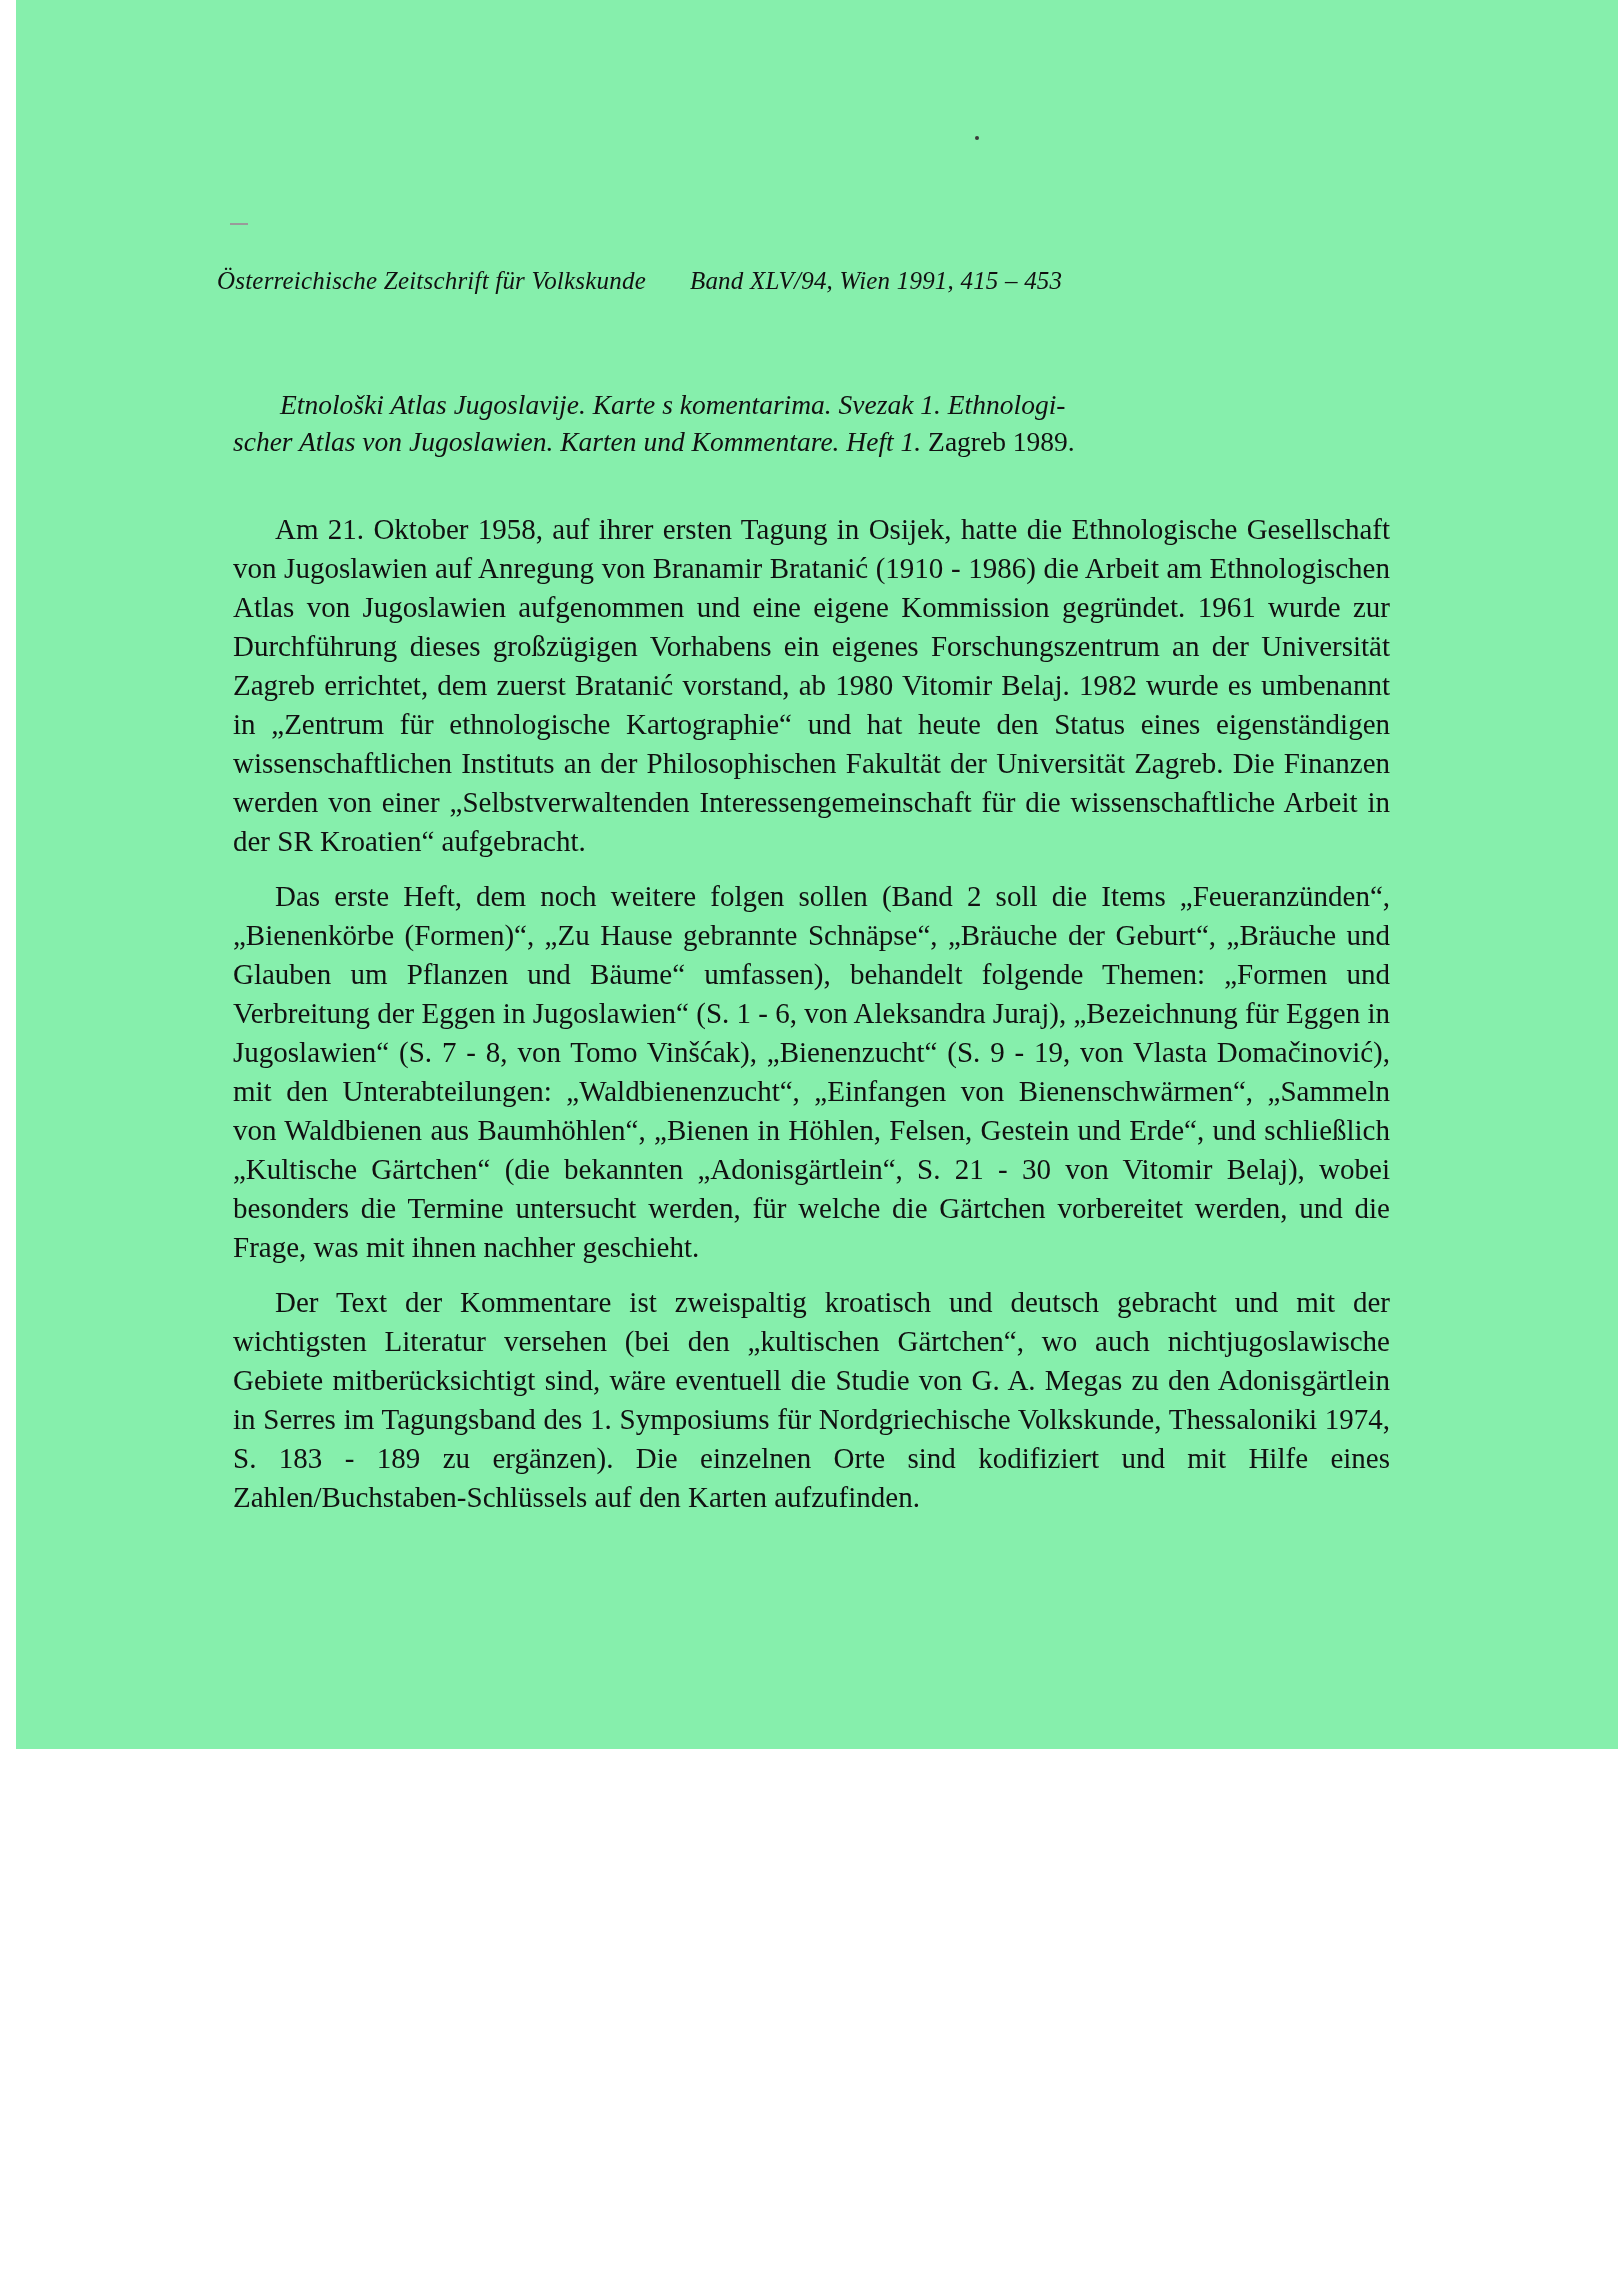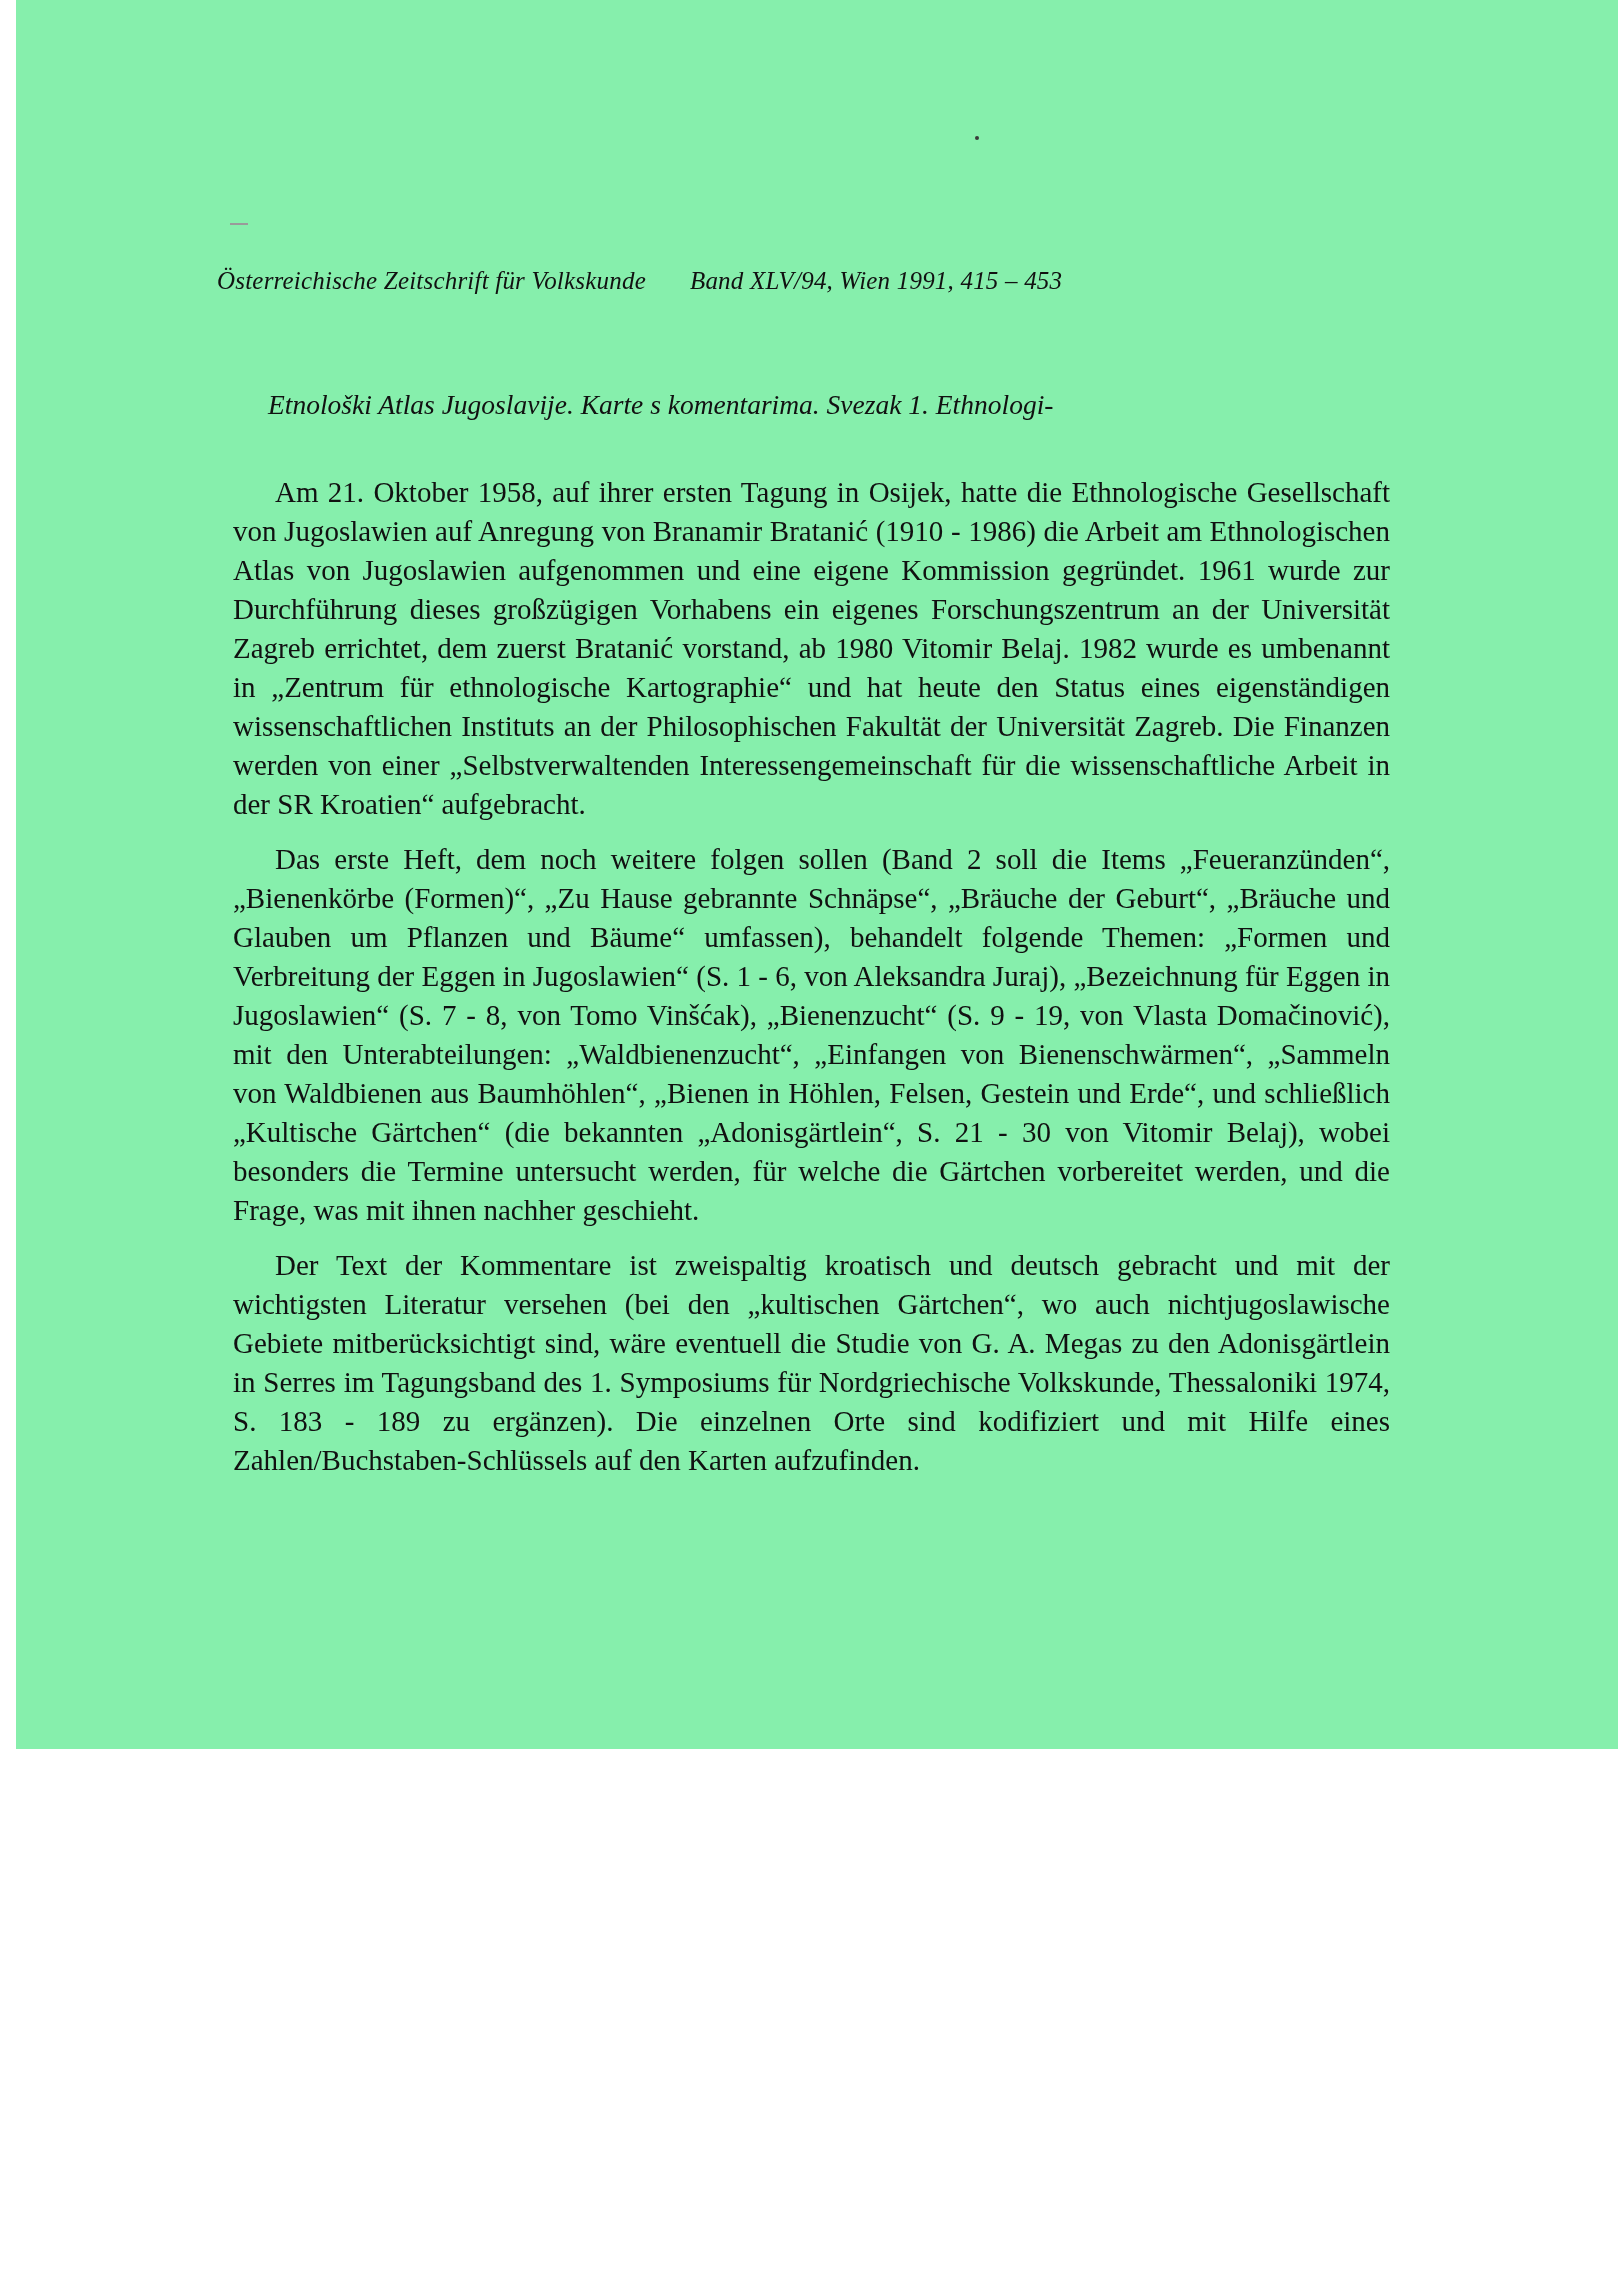--- a/index.html
+++ b/index.html
@@ -48,21 +48,21 @@
     text-align: center;
     font-size: 36px;
     font-weight: bold;
     letter-spacing: 1px;
     margin: 0 0 78px 0;
     font-family: "Liberation Serif", serif;
   }
   .ref-block {
     font-size: 27.5px;
     line-height: 1.35;
-    margin: 0 0 50px 4px;
+    margin: 0 0 50px 16px;
     text-align: left;
   }
   .ref-block .it {
     font-style: italic;
   }
   .ref-line {
     display: block;
     white-space: nowrap;
   }
   .ref-line.l1 { margin-left: 47px; }
@@ -109,20 +109,21 @@
   <div class="content">
 
     <div class="running-head">
       <span class="journal">Österreichische Zeitschrift für Volkskunde</span>
       <span class="issue">Band XLV/94, Wien 1991, 415 – 453</span>
     </div>
 
 
     <div class="ref-block">
       <span class="ref-line l1 it">Etnološki Atlas Jugoslavije. Karte s komentarima. Svezak 1. Ethnologi-</span>
+      <span class="ref-line l2"><span class="it">scher Atlas von Jugoslawien. Karten und Kommentare. Heft 1.</span><span> Zagreb 1989.</span></span>
     </div>
 
     <p class="body-par"><span class="indent"></span><span>Am 21. Oktober 1958, auf ihrer ersten Tagung in Osijek, hatte die Ethnologische Gesellschaft von Jugoslawien auf Anregung von Branamir Bratanić (1910 - 1986) die Arbeit am Ethnologischen Atlas von Jugoslawien aufgenommen und eine eigene Kommission gegründet. 1961 wurde zur Durchführung dieses großzügigen Vorhabens ein eigenes Forschungszentrum an der Universität Zagreb errichtet, dem zuerst Bratanić vorstand, ab 1980 Vitomir Belaj. 1982 wurde es umbenannt in „Zentrum für ethnologische Kartographie“ und hat heute den Status eines eigenständigen wissenschaftlichen Instituts an der Philosophischen Fakultät der Universität Zagreb. Die Finanzen werden von einer „Selbstverwaltenden Interessengemeinschaft für die wissenschaftliche Arbeit in der SR Kroatien“ aufgebracht.</span></p>
 
     <p class="body-par"><span class="indent"></span><span>Das erste Heft, dem noch weitere folgen sollen (Band 2 soll die Items „Feueranzünden“, „Bienenkörbe (Formen)“, „Zu Hause gebrannte Schnäpse“, „Bräuche der Geburt“, „Bräuche und Glauben um Pflanzen und Bäume“ umfassen), behandelt folgende Themen: „Formen und Verbreitung der Eggen in Jugoslawien“ (S. 1 - 6, von Aleksandra Juraj), „Bezeichnung für Eggen in Jugoslawien“ (S. 7 - 8, von Tomo Vinšćak), „Bienenzucht“ (S. 9 - 19, von Vlasta Domačinović), mit den Unterabteilungen: „Waldbienenzucht“, „Einfangen von Bienenschwärmen“, „Sammeln von Waldbienen aus Baumhöhlen“, „Bienen in Höhlen, Felsen, Gestein und Erde“, und schließlich „Kultische Gärtchen“ (die bekannten „Adonisgärtlein“, S. 21 - 30 von Vitomir Belaj), wobei besonders die Termine untersucht werden, für welche die Gärtchen vorbereitet werden, und die Frage, was mit ihnen nachher geschieht.</span></p>
 
     <p class="body-par"><span class="indent"></span><span>Der Text der Kommentare ist zweispaltig kroatisch und deutsch gebracht und mit der wichtigsten Literatur versehen (bei den „kultischen Gärtchen“, wo auch nichtjugoslawische Gebiete mitberücksichtigt sind, wäre eventuell die Studie von G. A. Megas zu den Adonisgärtlein in Serres im Tagungsband des 1. Symposiums für Nordgriechische Volkskunde, Thessaloniki 1974, S. 183 - 189 zu ergänzen). Die einzelnen Orte sind kodifiziert und mit Hilfe eines Zahlen/Buchstaben-Schlüssels auf den Karten aufzufinden.</span></p>
 
   </div>
 </div>

